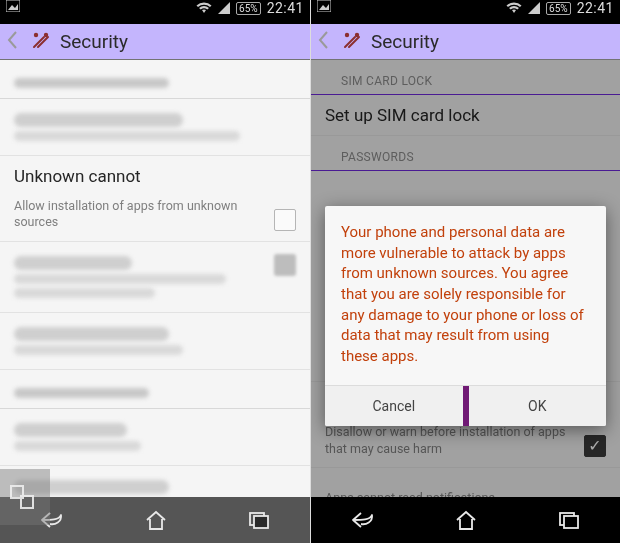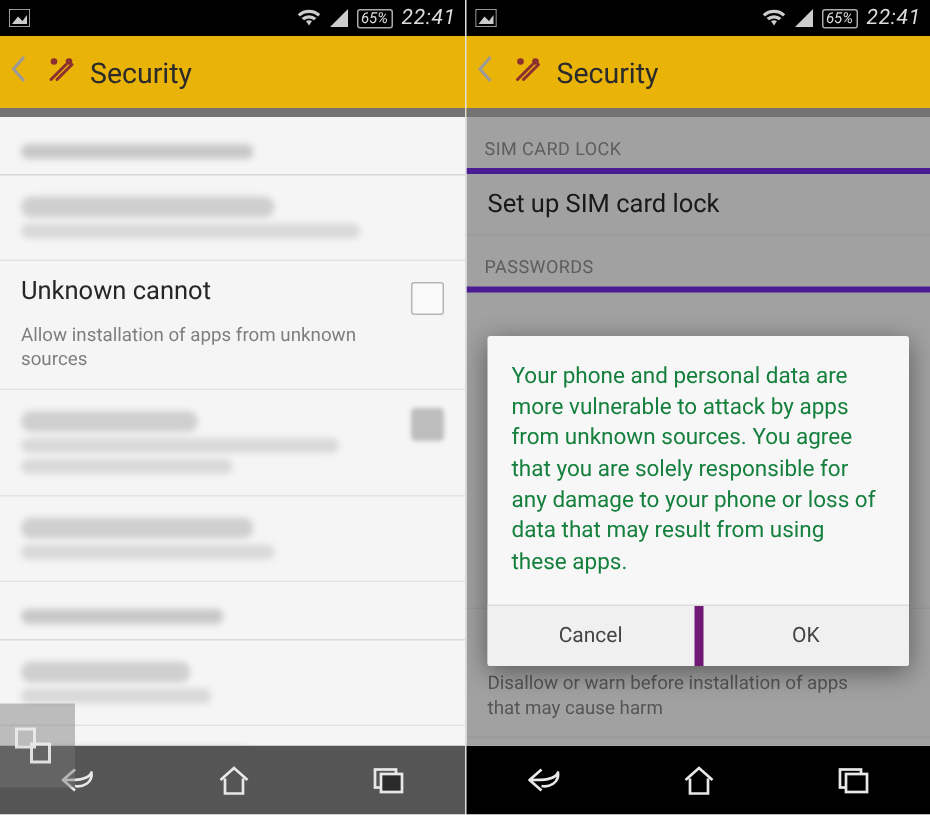--- a/index.html
+++ b/index.html
@@ -20,38 +20,37 @@
     background: #f4f4f4;
   }
   .phone + .phone { border-left: 1px solid #ddd; }
 
   
   .statusbar {
     height: 24px;
     background: #000;
     color: #dcdcdc;
     display: flex;
-    align-items: center;
+    align-items: flex-start;
     font-size: 12px;
     padding: 0 6px;
     gap: 6px;
-    font-style: italic;
   }
   .statusbar .left { display:flex; gap:4px; align-items:center; }
   .statusbar .spacer { flex:1; }
   .statusbar .right { display:flex; gap:6px; align-items:center; }
   .status-icon svg { display:block; }
   .batt-pct { font-size: 10px; border:1px solid #aaa; border-radius:2px; padding:0 2px; }
   .clock { font-size: 14px; letter-spacing: .5px; }
 
   
   .titlebar {
-    height: 54px;
-    background: #eab308;
-    border-bottom: 6px solid #737373;
+    height: 36px;
+    background: #c4b5fd;
+    border-bottom: 1px solid #737373;
     display: flex;
     align-items: center;
     padding: 0 6px;
     gap: 6px;
   }
   .titlebar .back-chevron { width:18px; color:#888; }
   .titlebar .sec-icon { width:22px; }
   .titlebar .title { font-size: 19px; color:#2b2b2b; font-weight: 400; margin-left:2px; }
 
   
@@ -63,29 +62,29 @@
   }
   .scroll {
     position:absolute; inset:0;
     overflow:hidden;
     padding: 0 0 0 0;
   }
   .section-header {
     font-size: 12px;
     color: #8a8a8a;
     letter-spacing: .3px;
-    padding: 14px 14px 6px 12px;
-    border-bottom: 4px solid #6d28d9;
+    padding: 14px 14px 6px 30px;
+    border-bottom: 1px solid #6d28d9;
     text-transform: uppercase;
   }
   .item {
     padding: 10px 14px 10px 14px;
     border-bottom: 1px solid #e2e2e2;
     display:flex;
-    align-items:flex-start;
+    align-items:flex-end;
     gap:10px;
   }
   .item .texts { flex:1; }
   .item .title-line { font-size: 17px; color:#262626; }
   .item .sub-line { font-size: 12.5px; color:#7f7f7f; line-height:1.3; margin-top:12px; }
   .checkbox {
     width:22px; height:22px; border:1px solid #b5b5b5; border-radius:2px;
     margin-top:4px; background:#fafafa; position:relative;
   }
   .checkbox.checked::after{
@@ -127,21 +126,21 @@
     top: 146px;
     background:#f7f7f7;
     border-radius:2px;
     box-shadow: 0 4px 18px rgba(0,0,0,.45);
     overflow:hidden;
   }
   .dialog .message {
     padding: 16px 16px 18px 16px;
     font-size: 15px;
     line-height: 1.38;
-    color:#15803d;
+    color:#c2410c;
   }
   .dialog .buttons {
     display:flex;
     border-top:1px solid #dcdcdc;
   }
   .dialog .btn {
     flex:1;
     text-align:center;
     padding: 12px 0;
     font-size: 14px;

